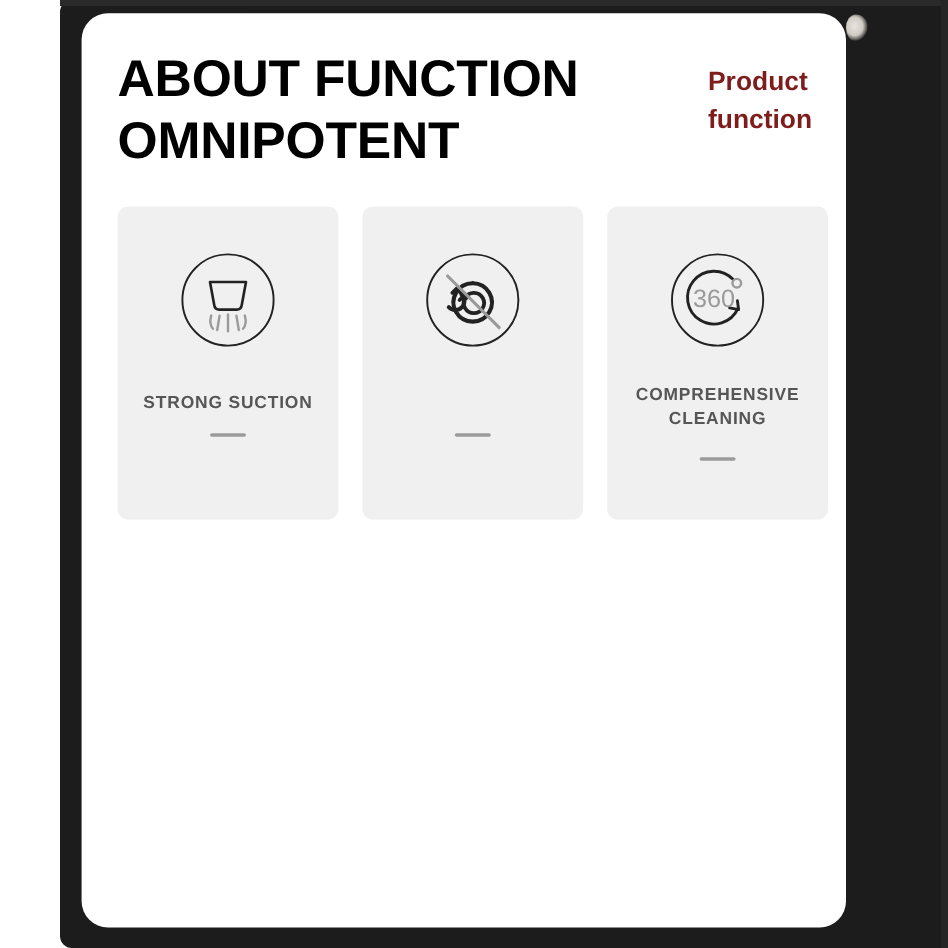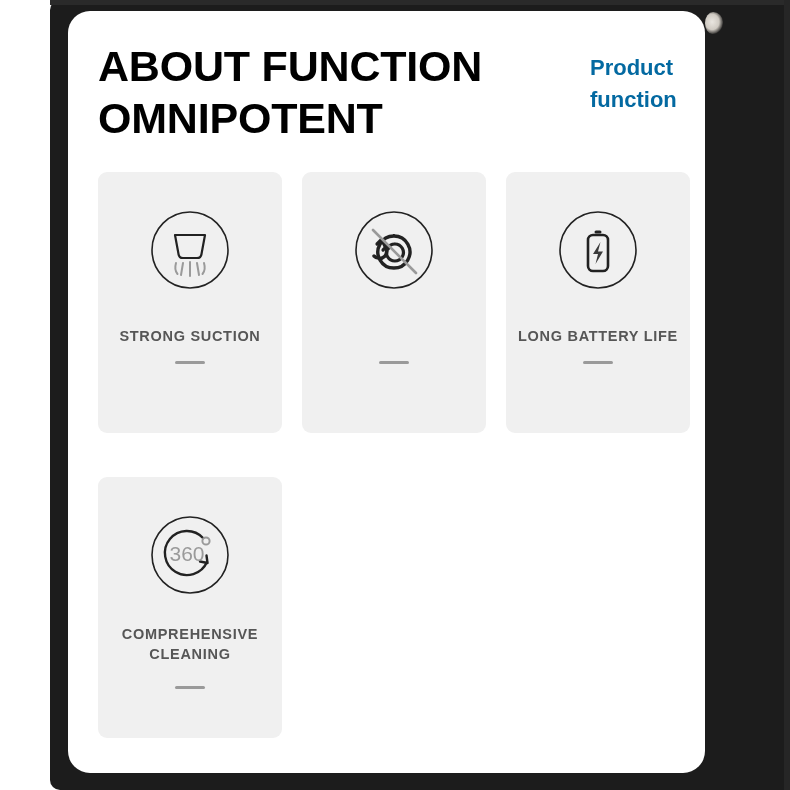--- a/index.html
+++ b/index.html
@@ -88,21 +88,21 @@
   }
   #main-title .title-line { display: block; white-space: nowrap; }
   #section-label {
     position: absolute;
     left: 492px;
     top: 11px;
     width: 128px;
     font-size: 22px;
     font-weight: bold;
     line-height: 1.45;
-    color: #0369a1;
+    color: #7f1d1d;
   }
   #section-label .label-line { display: block; }
 
   
   #feature-grid {
     position: absolute;
     left: 30px;
     top: 161px;
     width: 592px;
     display: grid;
@@ -205,34 +205,20 @@
 
           <path d="M44 30 a16 16 0 1 1 -0.2 0" stroke="#222222" stroke-width="3.4" stroke-linecap="round"></path>
           <path d="M45 38 a8.5 8.5 0 1 1 -0.2 0" stroke="#222222" stroke-width="3.2" stroke-linecap="round"></path>
 
           <line x1="23" y1="24" x2="66" y2="67" stroke="#9a9a9a" stroke-width="2.6" stroke-linecap="round"></line>
         </svg>
       </div>
       <div class="feature-divider"></div>
     </div>
 
-    <div class="feature-card one-line">
-      <div class="icon-wrap">
-        <svg viewBox="0 0 88 88" fill="none" xmlns="http://www.w3.org/2000/svg">
-          <circle cx="44" cy="44" r="38" stroke="#222222" stroke-width="1.6"></circle>
-          <rect x="34" y="29" width="20" height="36" rx="5" stroke="#222222" stroke-width="2.6"></rect>
-          <rect x="40.5" y="24.5" width="7" height="3" rx="1.5" fill="#222222"></rect>
-          <path d="M46.5 36 L39 48 H44 L41.5 58 L49 45.5 H44 Z" fill="#3a3a3a"></path>
-        </svg>
-      </div>
-      <div class="feature-label">
-        <span>LONG BATTERY LIFE</span>
-      </div>
-      <div class="feature-divider"></div>
-    </div>
 
 
     <div class="feature-card two-line">
       <div class="icon-wrap">
         <svg viewBox="0 0 88 88" fill="none" xmlns="http://www.w3.org/2000/svg">
           <circle cx="44" cy="44" r="38" stroke="#222222" stroke-width="1.6"></circle>
           <path d="M57 27 A22 22 0 1 0 61 51" stroke="#222222" stroke-width="2.4" stroke-linecap="round"></path>
           <path d="M54 50.5 L61.5 52 L60.5 44.5" stroke="#222222" stroke-width="2.4" stroke-linecap="round" stroke-linejoin="round"></path>
           <text x="41" y="50" text-anchor="middle" font-family="Liberation Sans, sans-serif" font-size="21" fill="#9a9a9a">360</text>
           <circle cx="60" cy="30" r="3.6" stroke="#9a9a9a" stroke-width="2"></circle>

